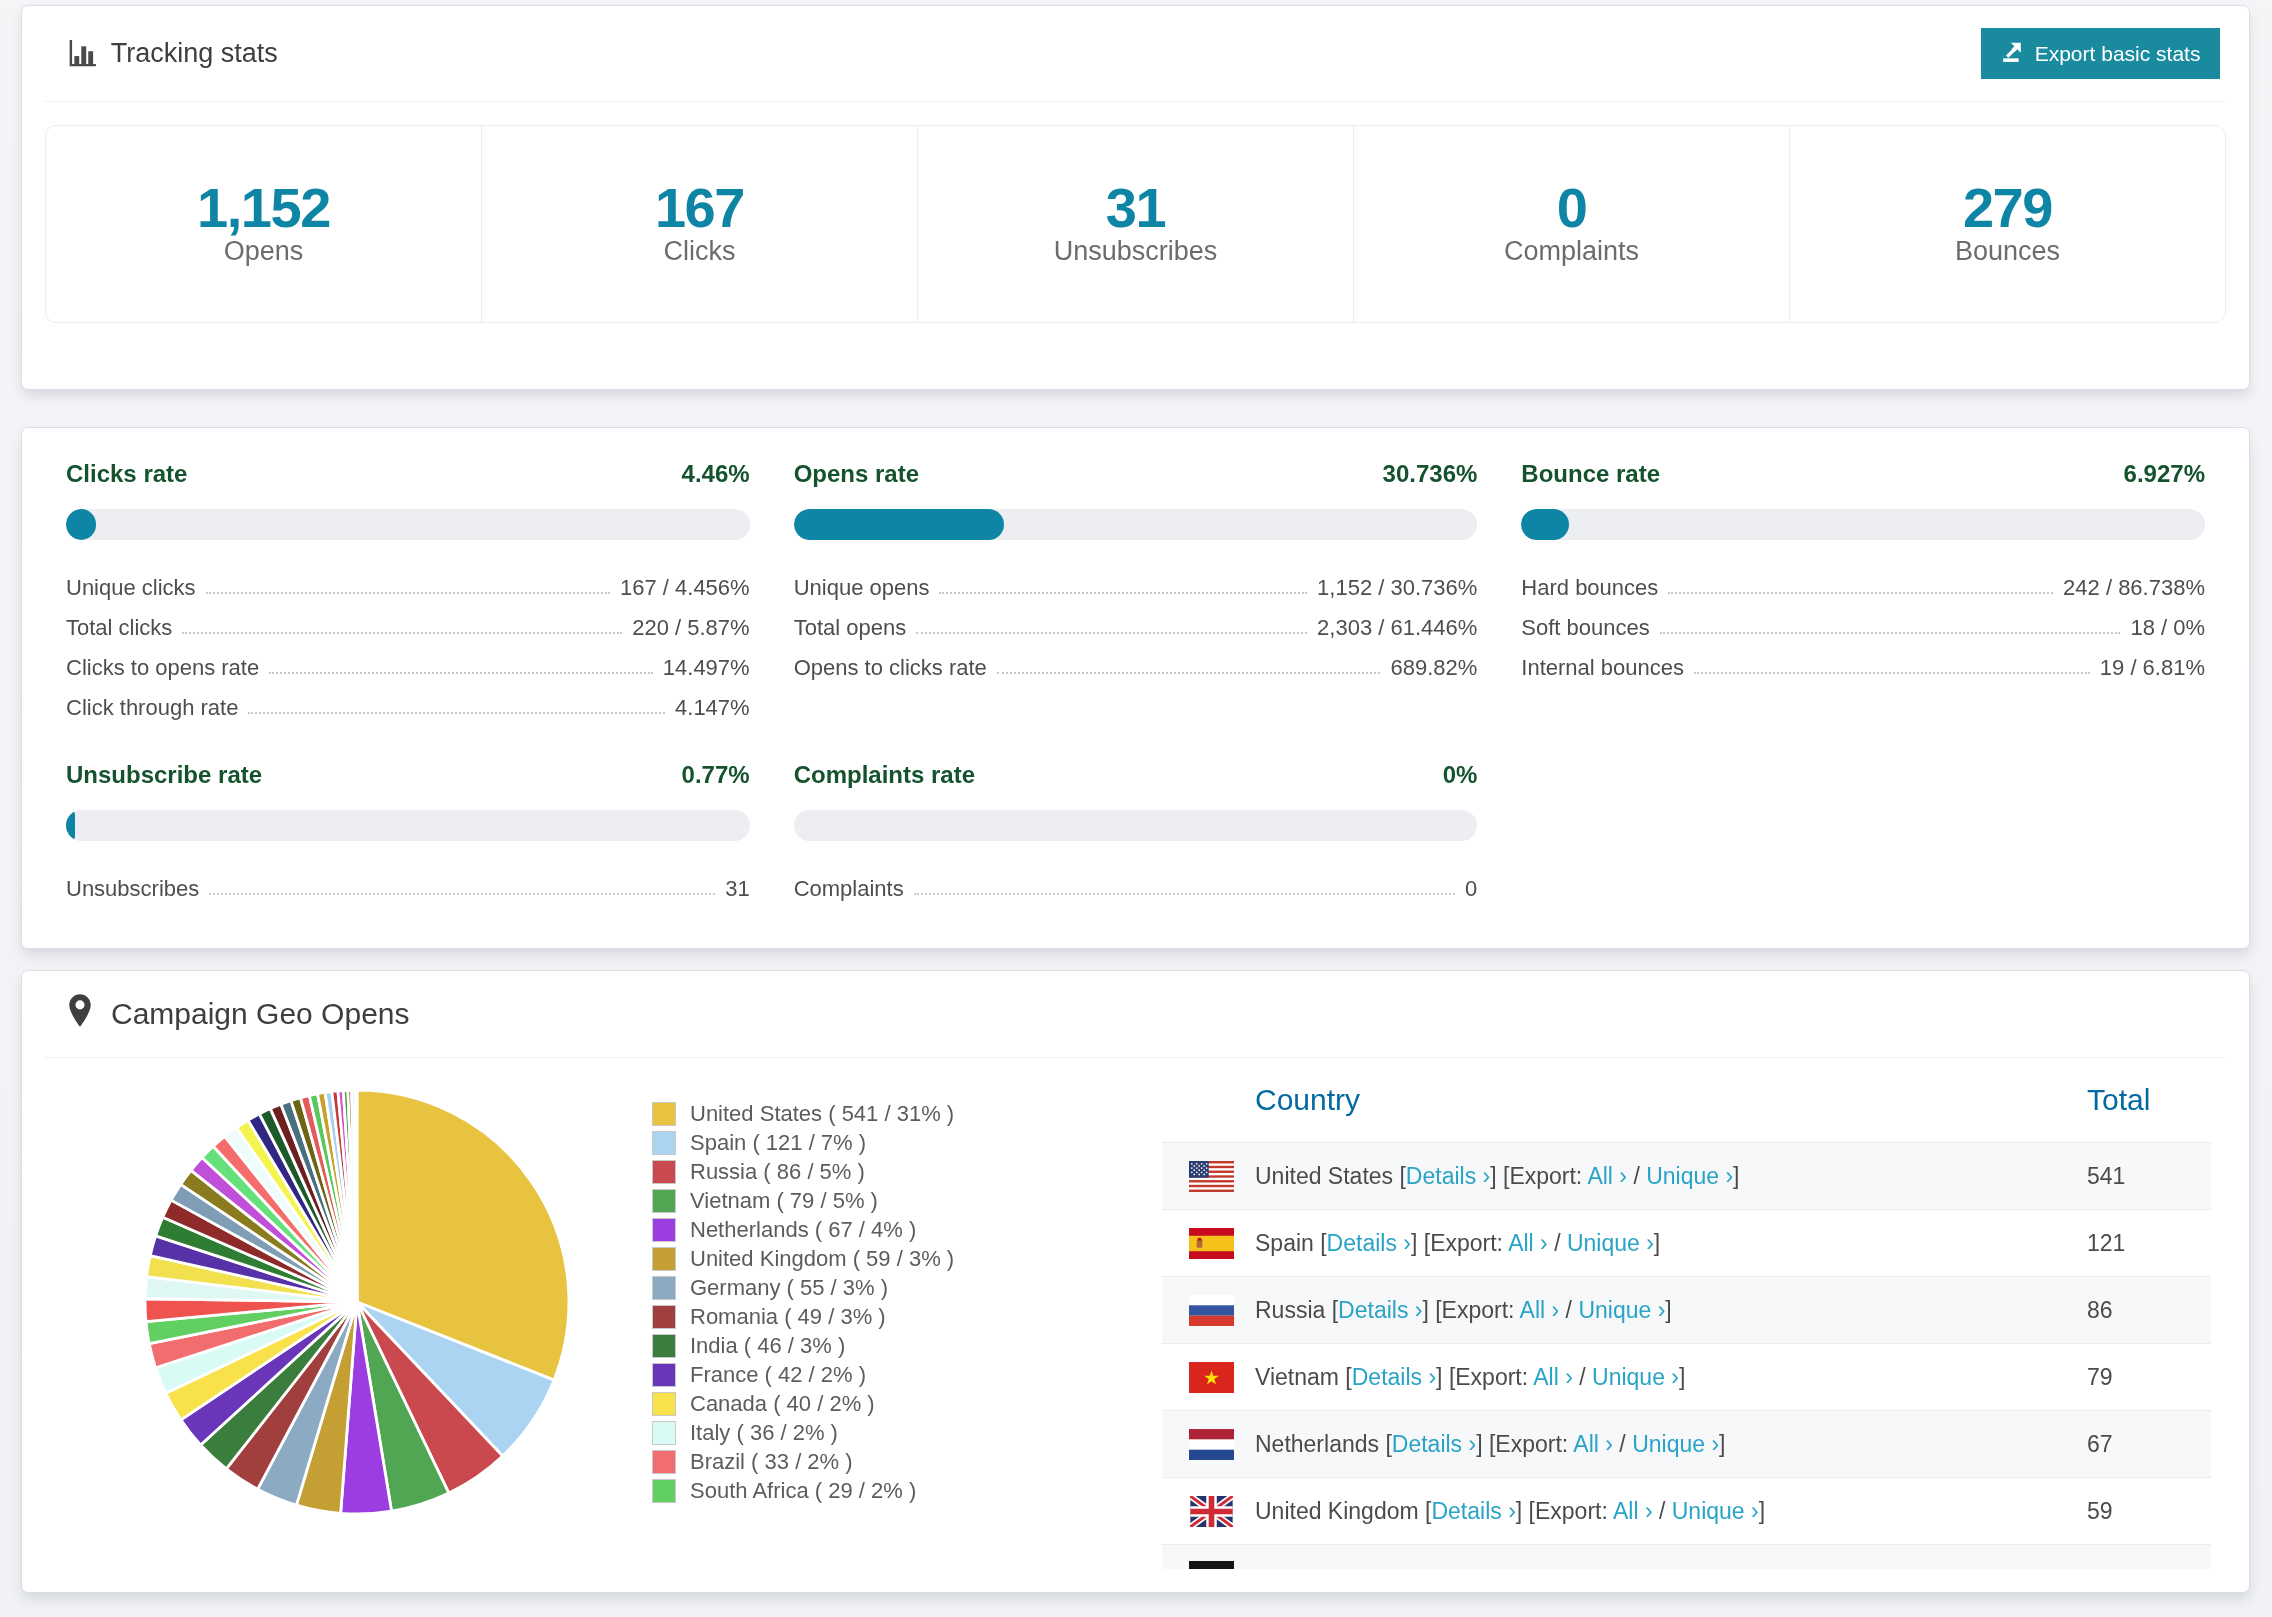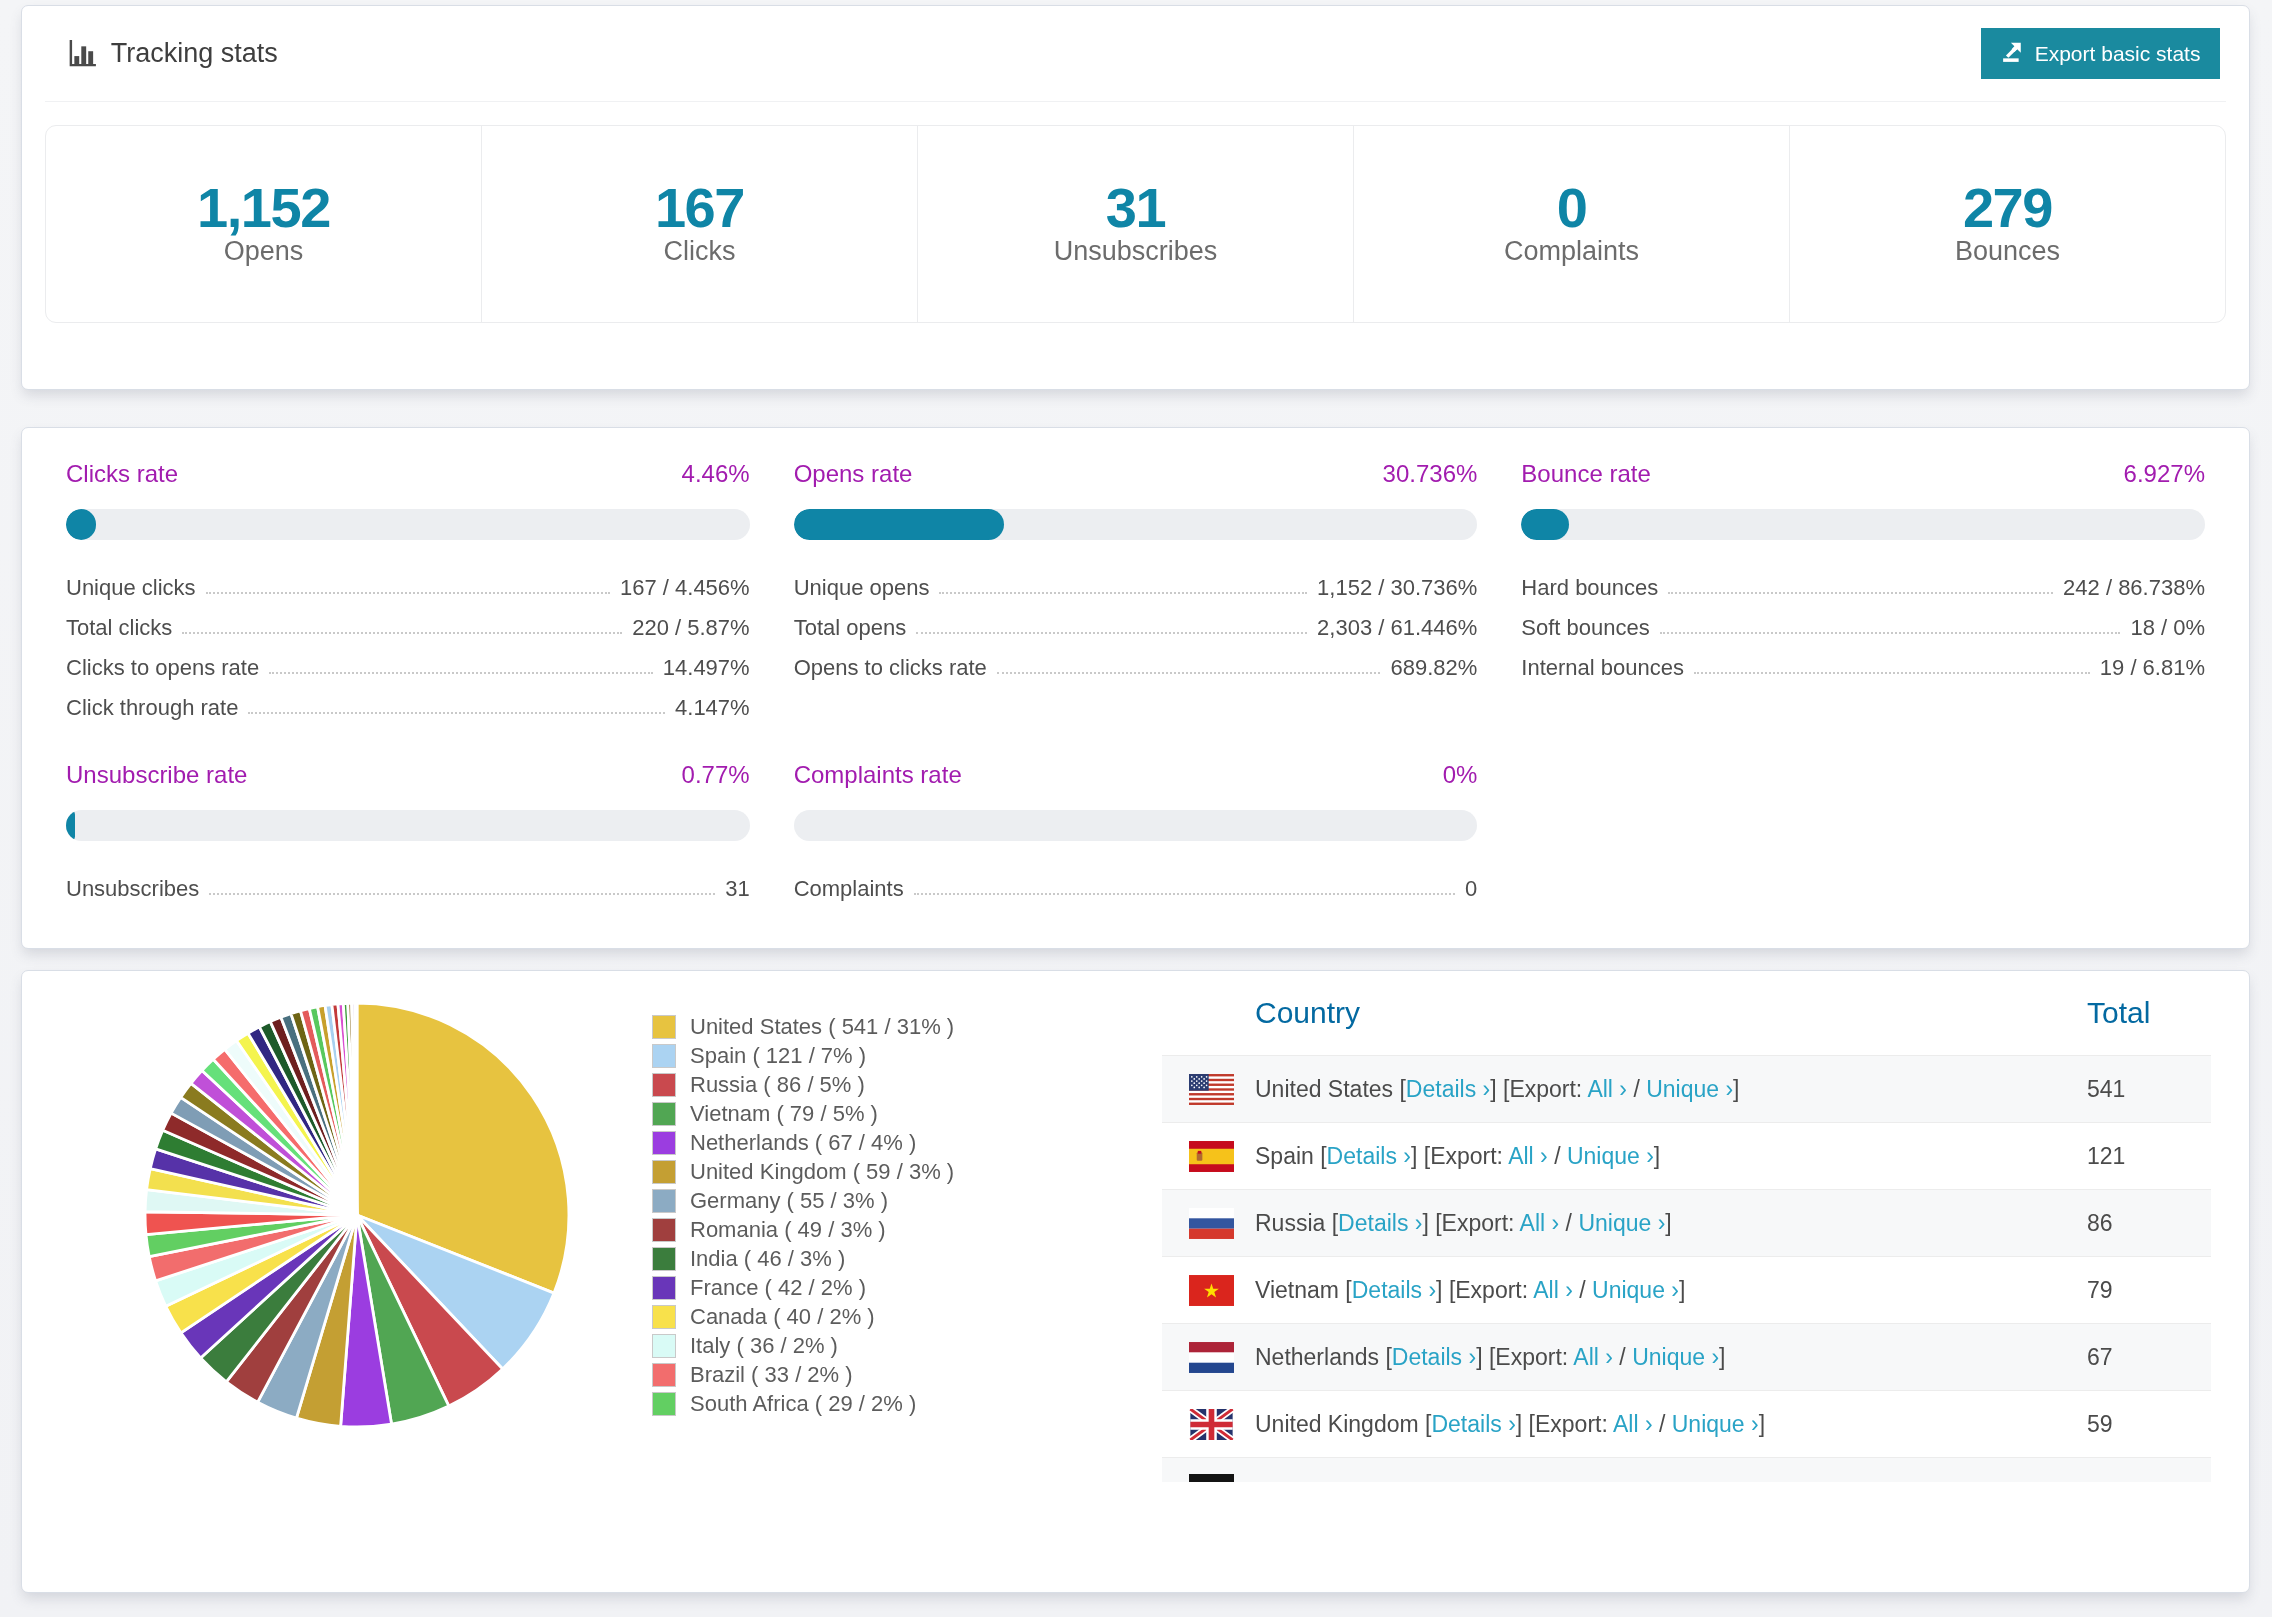--- a/index.html
+++ b/index.html
@@ -27,21 +27,21 @@
     background:#1a8a9f;color:#fff;font-family:inherit;font-size:21px;padding:12px 20px;border-radius:0}
   .stat-row{margin:22.6px 23px 0;height:196px;display:flex;border:1.4px solid #ebecee;border-radius:11px;background:#fff}
   .stat{flex:1;display:flex;flex-direction:column;align-items:center;justify-content:center}
   .stat + .stat{border-left:1.4px solid #ebecee}
   .stat-value{font-size:56px;font-weight:700;color:#0f85a6;letter-spacing:-1.4px;line-height:1}
   .stat-label{font-size:27px;color:#6c6c6c;margin-top:0}
 
   
   .rates-grid{padding:32px 44px 0;display:grid;grid-template-columns:1fr 1fr 1fr;column-gap:44px;row-gap:40px}
   .rate-head{display:flex;justify-content:space-between;align-items:baseline;
-    font-size:24px;font-weight:400;color:#a21caf}
+    font-size:24px;font-weight:700;color:#14532d}
   .rate-bar{margin-top:21px;height:31px;background:#eceef1;border-radius:17px;overflow:hidden}
   .rate-fill{height:100%;background:#0f85a6;border-radius:17px}
   .rate-rows{margin-top:21px}
   .rate-row{display:flex;align-items:flex-end;height:40px;font-size:22px;color:#4e4e4e}
   .rr-label{white-space:nowrap}
   .leader{flex:1;border-bottom:2.1px dotted #c9c9c9;margin:0 10px 7px}
   .rr-value{white-space:nowrap}
 
   
   .geo-head{height:86px;margin:0 23px;padding-left:21px;display:flex;align-items:center;gap:17px;
@@ -244,20 +244,28 @@
     <span class="rr-label">Complaints</span>
     <span class="leader"></span>
     <span class="rr-value">0</span>
   </div>
 </div>
   </div>
 </div>
 </section>
 
 <section class="card card-geo">
+  <div class="geo-head">
+    <span>
+      <svg width="28" height="37" viewBox="0 0 24 30" fill="#3f3f3f">
+          <path d="M12 1C6.9 1 2.8 5.1 2.8 10.2 2.8 17.1 12 29 12 29s9.2-11.9 9.2-18.8C21.2 5.1 17.1 1 12 1zm0 13.1a3.9 3.9 0 1 1 0-7.8 3.9 3.9 0 0 1 0 7.8z"></path>
+        </svg>
+    </span>
+    <span>Campaign Geo Opens</span>
+  </div>
   <div class="geo-body">
     <div class="pie-wrap">
       <svg id="pieSvg" width="438" height="438" viewBox="0 0 620 620">
           <path d="M310,310 L310.0,10.0 A300,300 0 0 1 588.9,420.5 Z" fill="#e7c340" stroke="#fff" stroke-width="4" stroke-linejoin="round"></path>
           <path d="M310,310 L588.9,420.5 A300,300 0 0 1 516.2,527.9 Z" fill="#abd3f2" stroke="#fff" stroke-width="4" stroke-linejoin="round"></path>
           <path d="M310,310 L516.2,527.9 A300,300 0 0 1 440.0,580.4 Z" fill="#c9494e" stroke="#fff" stroke-width="4" stroke-linejoin="round"></path>
           <path d="M310,310 L440.0,580.4 A300,300 0 0 1 358.9,606.0 Z" fill="#51a653" stroke="#fff" stroke-width="4" stroke-linejoin="round"></path>
           <path d="M310,310 L358.9,606.0 A300,300 0 0 1 286.8,609.1 Z" fill="#9b3de0" stroke="#fff" stroke-width="4" stroke-linejoin="round"></path>
           <path d="M310,310 L286.8,609.1 A300,300 0 0 1 224.3,597.5 Z" fill="#c49f33" stroke="#fff" stroke-width="4" stroke-linejoin="round"></path>
           <path d="M310,310 L224.3,597.5 A300,300 0 0 1 169.4,575.0 Z" fill="#8cabc3" stroke="#fff" stroke-width="4" stroke-linejoin="round"></path>

